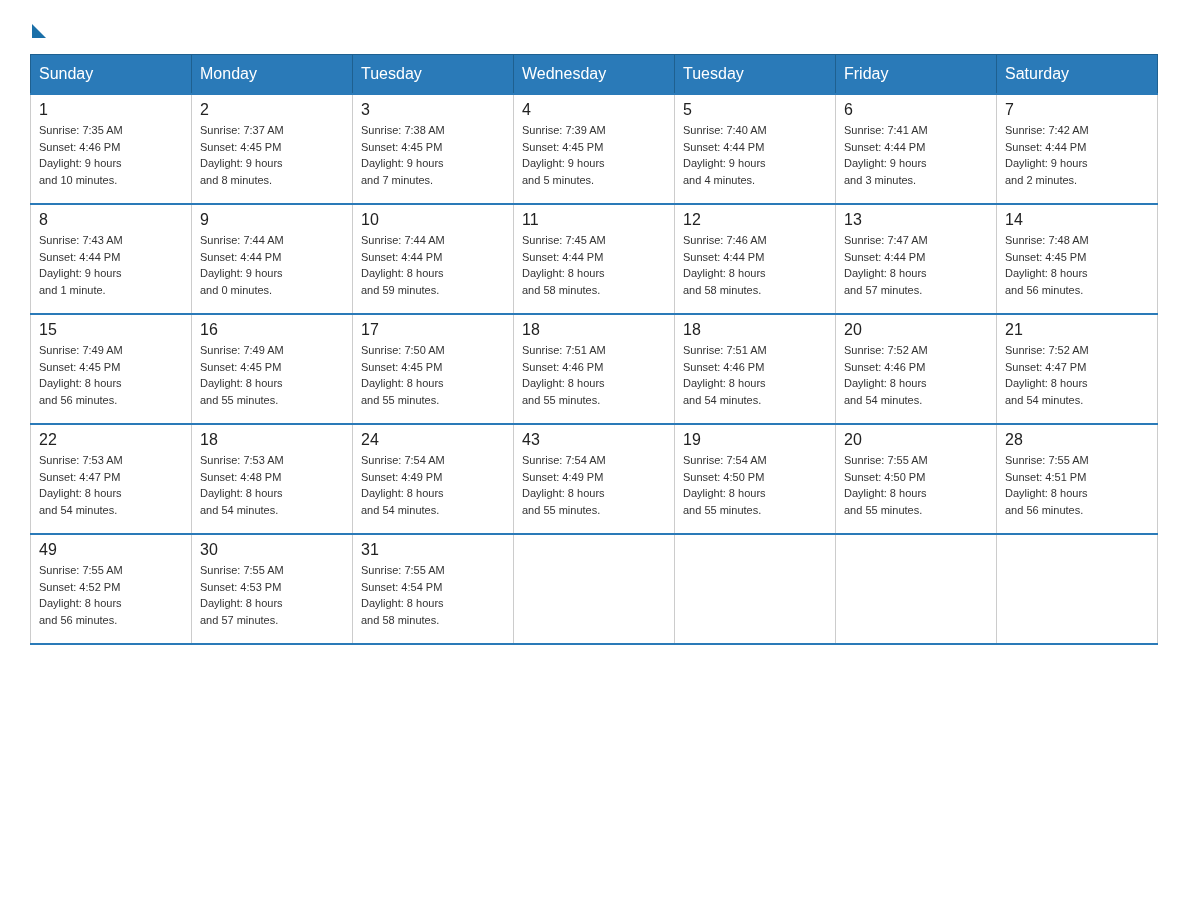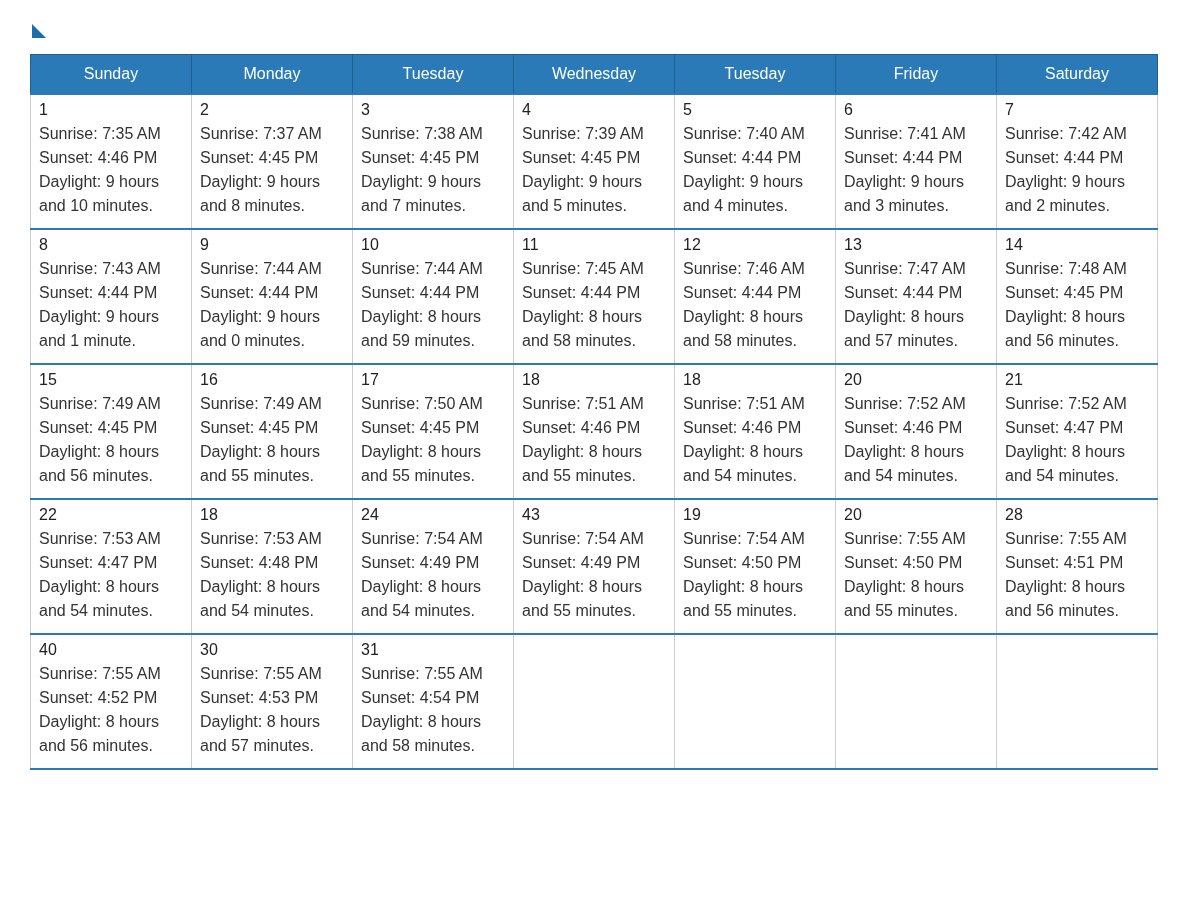--- a/index.html
+++ b/index.html
@@ -65,21 +65,21 @@
       width: 100%;
       border-collapse: collapse;
       table-layout: fixed;
     }
     thead tr th {
       background-color: #2a7ab8;
       color: #fff;
       padding: 10px 8px;
       font-size: 16px;
       font-weight: normal;
-      text-align: center;
+      text-align: left;
       border: 1px solid #1e6090;
     }
     tbody tr td {
       vertical-align: top;
       padding: 6px 8px 10px 8px;
       font-size: 13px;
       color: #222;
       border-left: 1px solid #ccc;
       border-right: 1px solid #ccc;
       border-bottom: none;
@@ -92,21 +92,21 @@
     tbody tr:last-child {
       border-bottom: 2px solid #2a7ab8;
     }
     .day-number {
       font-size: 16px;
       color: #222;
       margin-bottom: 3px;
       display: block;
     }
     .day-info {
-      font-size: 16px;
+      font-size: 11px;
       line-height: 1.5;
       color: #333;
     }
     .empty-cell {
       background: #fff;
     }
   </style>
 </head>
 <body>
 
@@ -252,21 +252,21 @@
           <span class="day-number">20</span>
           <div class="day-info">Sunrise: 7:55 AM<br>Sunset: 4:50 PM<br>Daylight: 8 hours<br>and 55 minutes.</div>
         </td>
         <td>
           <span class="day-number">28</span>
           <div class="day-info">Sunrise: 7:55 AM<br>Sunset: 4:51 PM<br>Daylight: 8 hours<br>and 56 minutes.</div>
         </td>
       </tr>
       <tr>
         <td>
-          <span class="day-number">40</span>
+          <span class="day-number">49</span>
           <div class="day-info">Sunrise: 7:55 AM<br>Sunset: 4:52 PM<br>Daylight: 8 hours<br>and 56 minutes.</div>
         </td>
         <td>
           <span class="day-number">30</span>
           <div class="day-info">Sunrise: 7:55 AM<br>Sunset: 4:53 PM<br>Daylight: 8 hours<br>and 57 minutes.</div>
         </td>
         <td>
           <span class="day-number">31</span>
           <div class="day-info">Sunrise: 7:55 AM<br>Sunset: 4:54 PM<br>Daylight: 8 hours<br>and 58 minutes.</div>
         </td>

